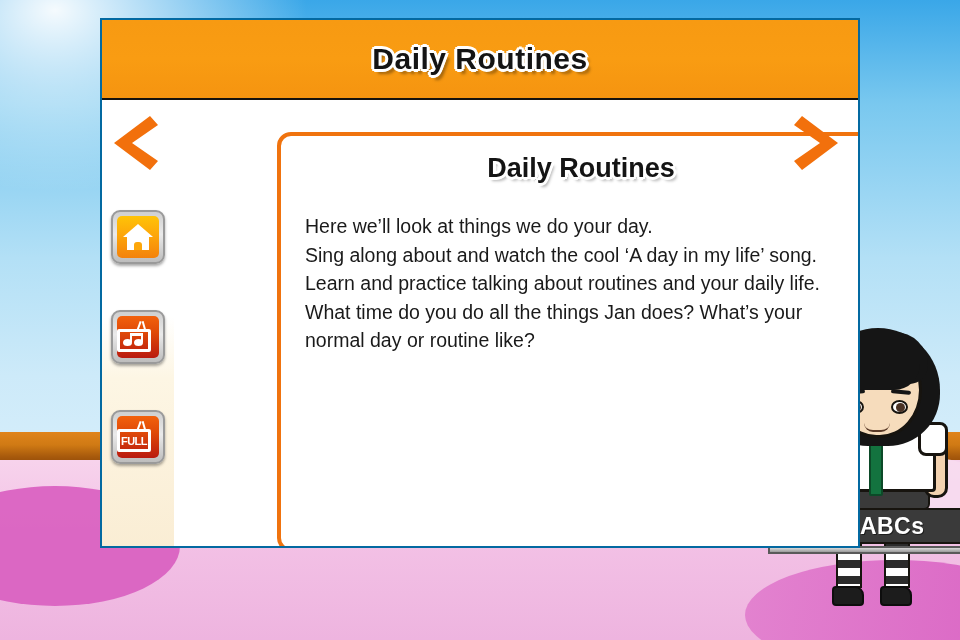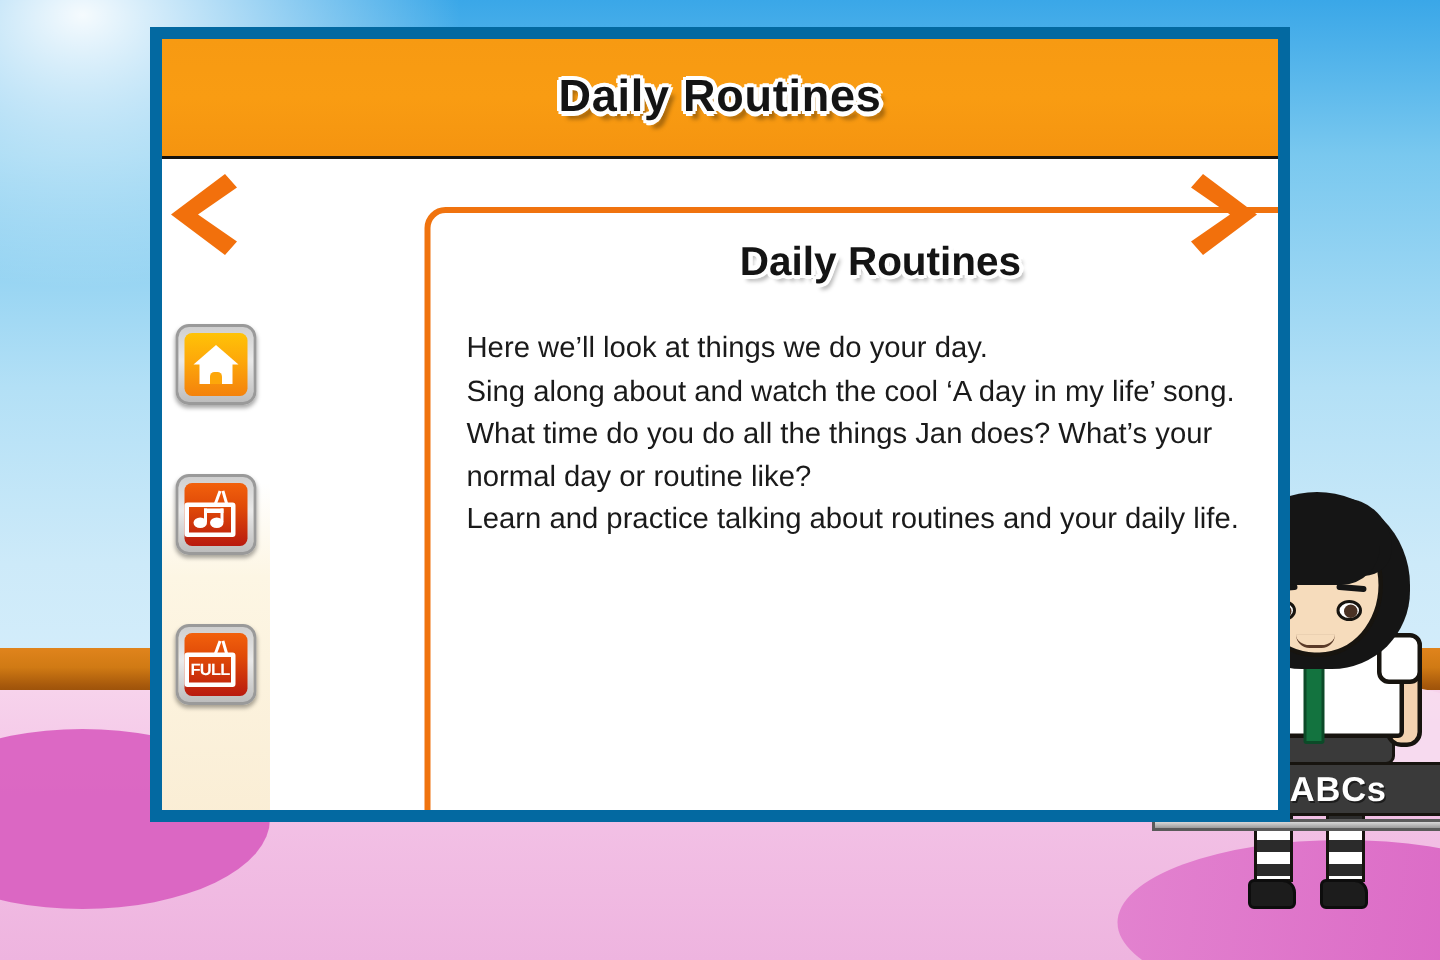--- a/index.html
+++ b/index.html
@@ -48,21 +48,21 @@
     background: #f7dcf0;
     opacity: 0.9;
   }
 
   
   .panel {
     position: absolute;
     left: 100px; top: 18px;
     width: 760px; height: 530px;
     background: #ffffff;
-    border: 8px solid #0369a1;
+    border: 2px solid #0369a1;
     box-sizing: border-box;
     overflow: hidden;
   }
   .panel-header {
     position: absolute; left: 0; top: 0;
     width: 100%; height: 80px;
     background: linear-gradient(to bottom, #f79a12 0%, #f99c12 50%, #f59410 100%);
     border-bottom: 2px solid #15120e;
     box-sizing: border-box;
   }
@@ -522,22 +522,22 @@
           <div class="ico-small-circle"></div>
         </div>
       </div>
     </div>
 
     <div class="content-card">
       <div class="content-title">Daily Routines</div>
       <div class="content-body">
         <p>Here we’ll look at things we do your day.</p>
         <p>Sing along about and watch the cool ‘A day in my life’ song.</p>
+        <p>Learn and practice talking about routines and your daily life.</p>
         <p>What time do you do all the things Jan does? What’s your normal day or routine like?</p>
-        <p>Learn and practice talking about routines and your daily life.</p>
       </div>
     </div>
   </div>
 
   <div class="nav-arrow nav-prev">
     <svg width="46" height="62" viewBox="0 0 46 62">
       <polygon points="38,4 46,13 20,31 46,49 38,58 2,31" fill="#f2700c"></polygon>
     </svg>
   </div>
   <div class="nav-arrow nav-next">

